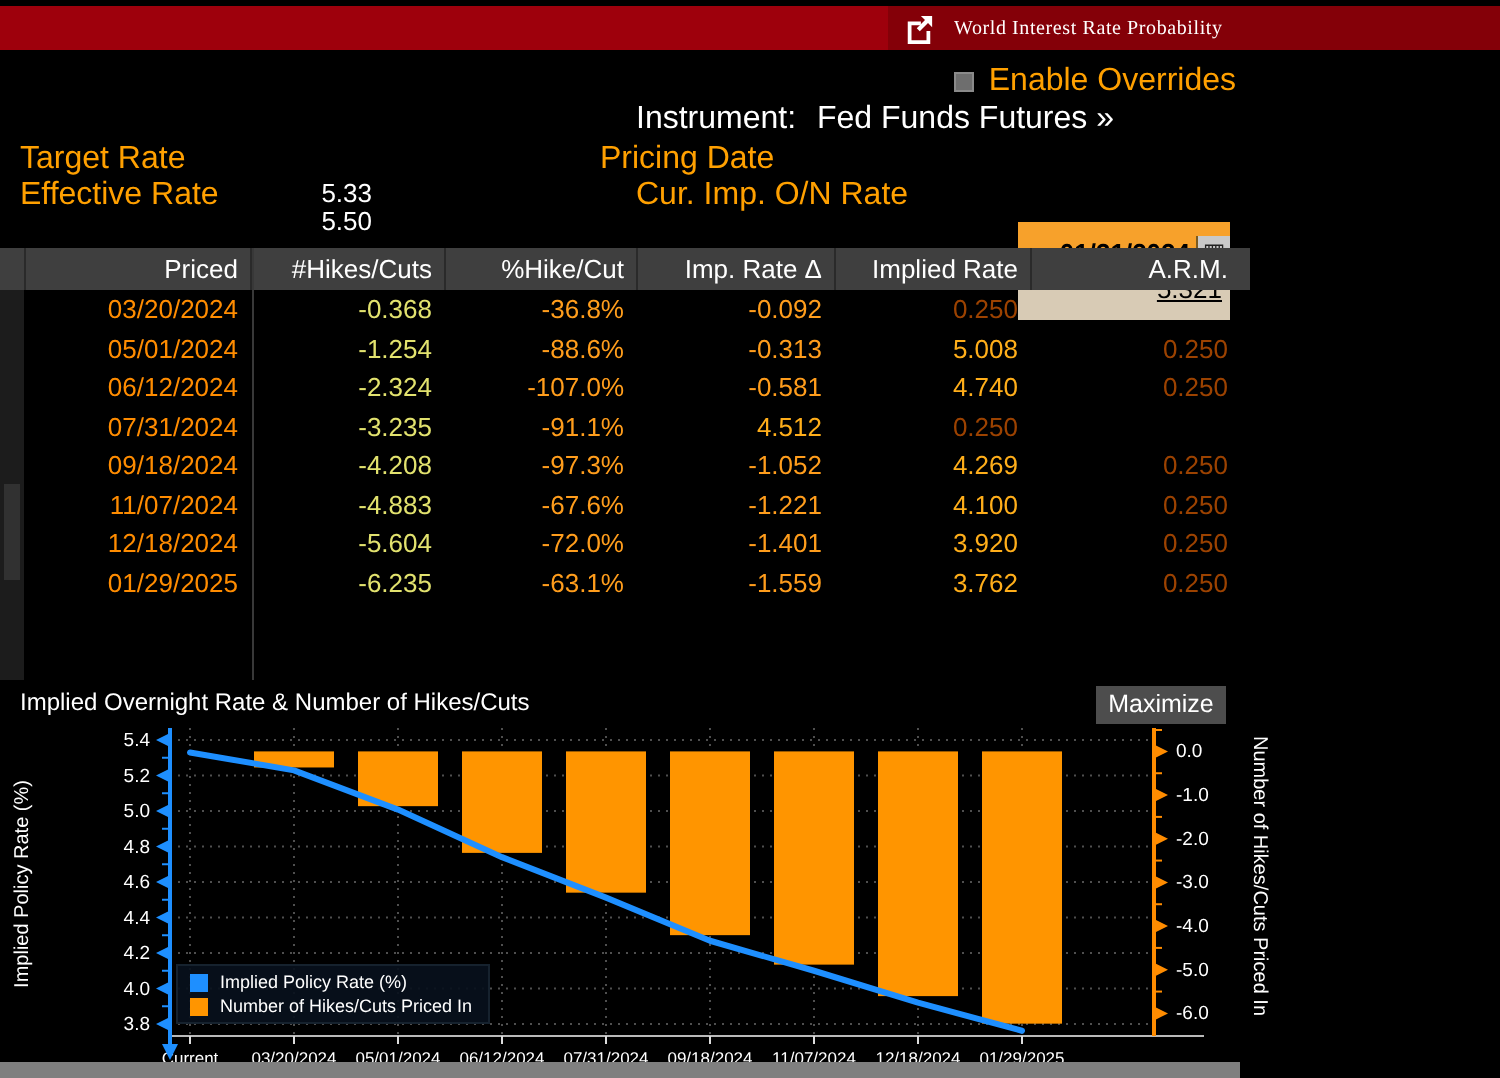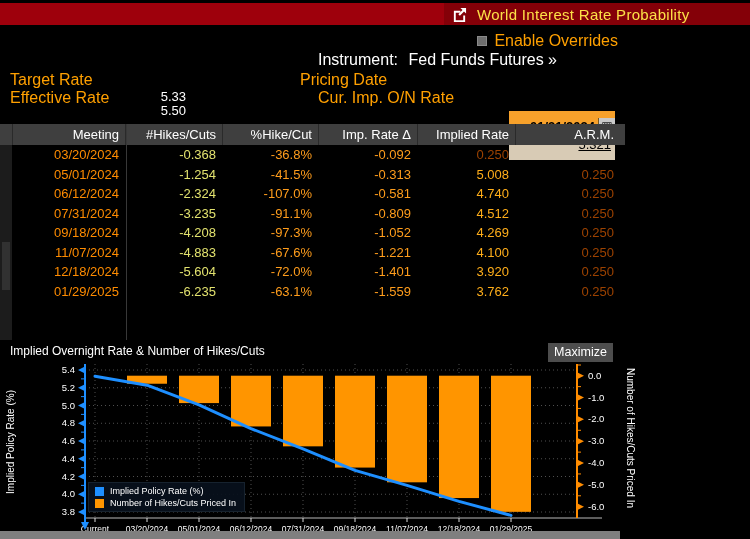--- a/index.html
+++ b/index.html
@@ -4,21 +4,21 @@
 <style>
   * { margin:0; padding:0; box-sizing:border-box; }
   html,body { background:#000; }
   body { font-family:"Liberation Sans", sans-serif; }
   #screen { position:relative; width:750px; height:539px; background:#000; overflow:hidden; }
 
   
   .topbar { position:absolute; left:0; top:3px; width:750px; height:22px; background:var(--bar-red,#9e000c); }
   .title-panel { position:absolute; left:444px; top:0; width:306px; height:22px; background:var(--title-red,#840008);
                  display:flex; align-items:center; gap:10px; padding-left:8px; }
-  .page-title { color:#fde047; font-size:15px; letter-spacing:0.3px; white-space:nowrap; }
+  .page-title { color:#ffffff; font-size:10px; letter-spacing:0.3px; white-space:nowrap;font-family:Liberation Serif, serif; }
   .export-ic { width:15px; height:15px; flex:0 0 auto; }
 
   
   .ov-row { position:absolute; right:132px; top:32px; display:flex; align-items:center; gap:7px; }
   .checkbox { width:10px; height:10px; background:#6e6e6e; border:1px solid #8a8a8a; }
   .orange { color:var(--accent,#ffa000); }
   .lbl13 { font-size:16px; white-space:nowrap; }
   .white { color:#fff; }
   .row-line { position:absolute; height:18px; line-height:18px; }
   .val-white { color:#fff; font-size:13px; position:absolute; text-align:right; }
@@ -106,60 +106,59 @@
   <div class="field field-rate">
     <span>5.321</span>
   </div>
 
   <div class="rates-table">
     <div class="tbl-gutter">
       <div class="tbl-thumb"></div>
     </div>
     <div class="tbl-header">
         <div class="th" style="border-left: none;"></div>
-        <div class="th">Meeting</div>
+        <div class="th">Priced</div>
         <div class="th">#Hikes/Cuts</div>
         <div class="th">%Hike/Cut</div>
         <div class="th">Imp. Rate Δ</div>
         <div class="th">Implied Rate</div>
         <div class="th">A.R.M.</div>
       </div>
     <div class="tbl-body">
         <div class="trow">
           <div></div>
           <div class="td c-meeting">03/20/2024</div>
           <div class="td c-hikes">-0.368</div>
           <div class="td c-pct">-36.8%</div>
           <div class="td c-delta">-0.092</div>
           <div class="td c-arm">0.250</div>
         </div>
         <div class="trow">
           <div></div>
           <div class="td c-meeting">05/01/2024</div>
           <div class="td c-hikes">-1.254</div>
-          <div class="td c-pct">-41.5%</div>
+          <div class="td c-pct">-88.6%</div>
           <div class="td c-delta">-0.313</div>
           <div class="td c-implied">5.008</div>
           <div class="td c-arm">0.250</div>
         </div>
         <div class="trow">
           <div></div>
           <div class="td c-meeting">06/12/2024</div>
           <div class="td c-hikes">-2.324</div>
           <div class="td c-pct">-107.0%</div>
           <div class="td c-delta">-0.581</div>
           <div class="td c-implied">4.740</div>
           <div class="td c-arm">0.250</div>
         </div>
         <div class="trow">
           <div></div>
           <div class="td c-meeting">07/31/2024</div>
           <div class="td c-hikes">-3.235</div>
           <div class="td c-pct">-91.1%</div>
-          <div class="td c-delta">-0.809</div>
           <div class="td c-implied">4.512</div>
           <div class="td c-arm">0.250</div>
         </div>
         <div class="trow">
           <div></div>
           <div class="td c-meeting">09/18/2024</div>
           <div class="td c-hikes">-4.208</div>
           <div class="td c-pct">-97.3%</div>
           <div class="td c-delta">-1.052</div>
           <div class="td c-implied">4.269</div>

